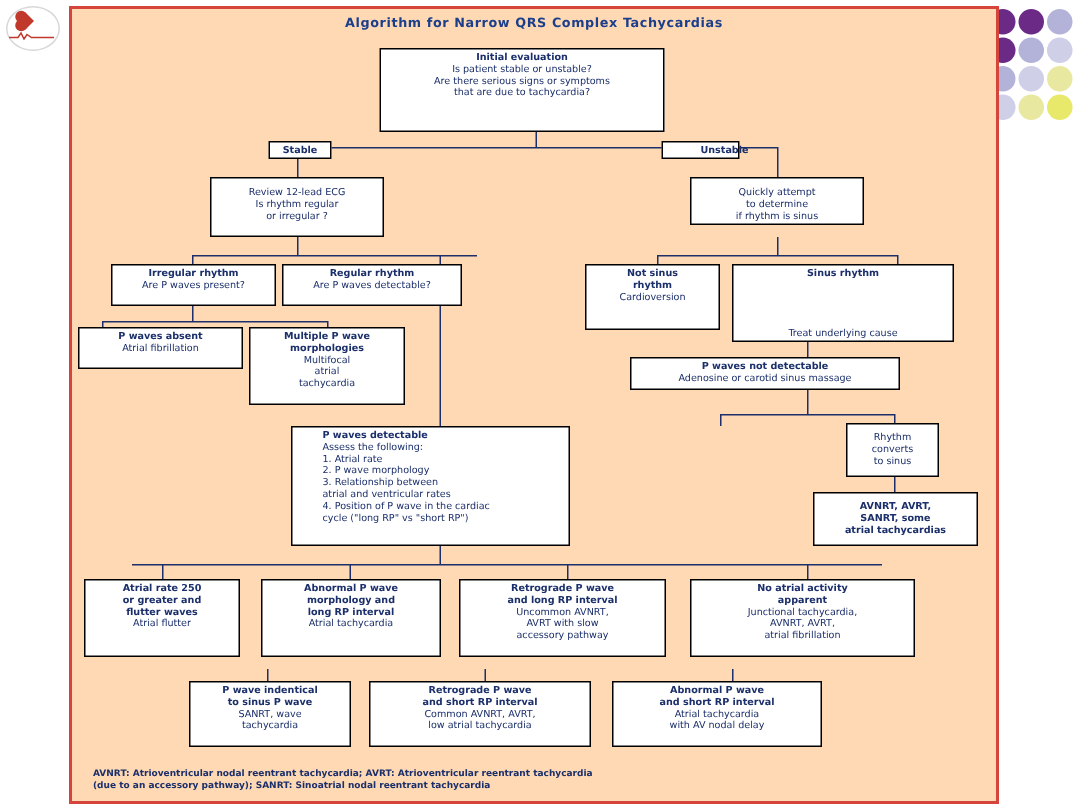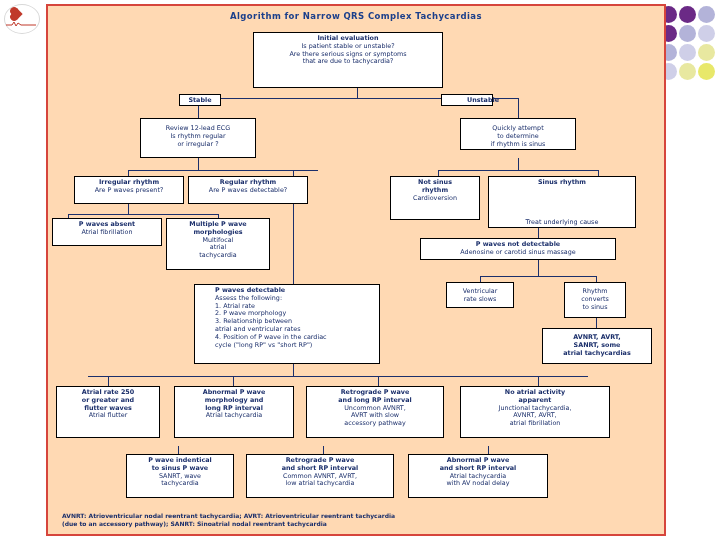--- a/index.html
+++ b/index.html
@@ -208,29 +208,25 @@
   </div>
 
   <div class="node" style="left:118px;top:212px;width:104px;height:52px;">
     <span class="hd" style="white-space:pre-line;">Multiple P wave
 morphologies</span>
     <span class="bd" style="white-space:pre-line;">Multifocal
 atrial
 tachycardia</span>
   </div>
 
-  <div class="node" style="left:372px;top:232px;width:196px;height:22px;">
+  <div class="node" style="left:372px;top:232px;width:180px;height:22px;">
     <span class="hd">P waves not detectable</span>
     <span class="bd">Adenosine or carotid sinus massage</span>
   </div>
 
-  <div class="node" style="left:398px;top:276px;width:68px;height:26px;">
-    <span class="bd" style="white-space:pre-line;padding-top:3px;">Ventricular
-rate slows</span>
-  </div>
 
   <div class="node" style="left:516px;top:276px;width:62px;height:36px;">
     <span class="bd" style="white-space:pre-line;padding-top:3px;">Rhythm
 converts
 to sinus</span>
   </div>
 
   <div class="node" style="left:146px;top:278px;width:186px;height:80px;text-align:left;padding-left:20px;">
     <span class="hd" style="text-align:left;">P waves detectable</span>
     <span class="bd" style="white-space:pre-line;text-align:left;">Assess the following:

